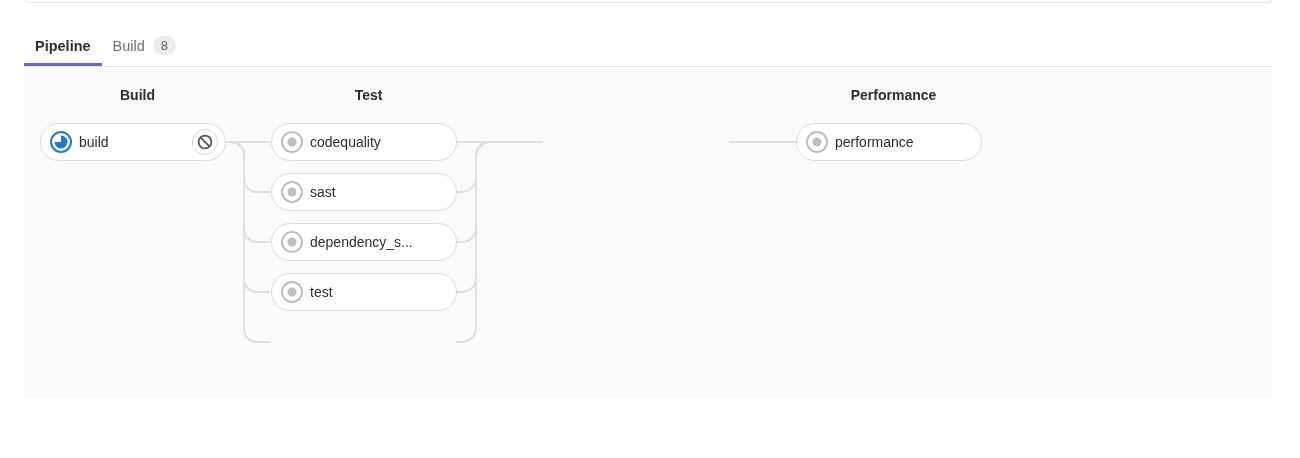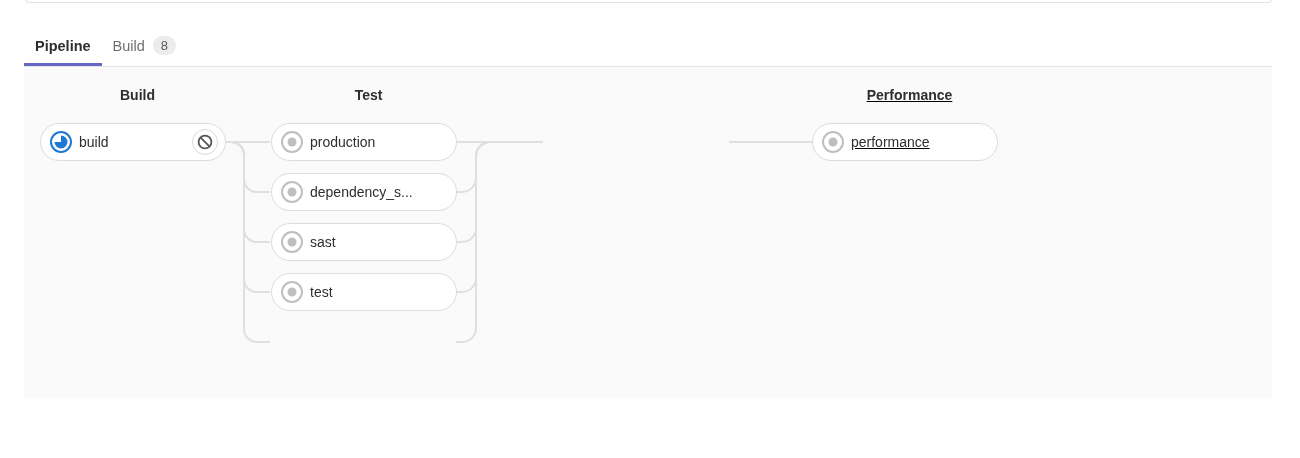--- a/index.html
+++ b/index.html
@@ -25,21 +25,21 @@
   .tab{height:38px;padding:0 11px;display:flex;align-items:center;gap:8px;
     font-size:14.5px;color:var(--text-muted);border-bottom:3px solid transparent;cursor:pointer;}
   .tab.active{color:var(--text-dark);font-weight:700;border-bottom-color:var(--accent);}
   .tab-badge{background:#ececec;color:#5c5c5c;font-size:13px;line-height:1;
     padding:3px 8px;border-radius:10px;font-weight:400;}
 
   
   .graph{position:absolute;left:24px;top:67px;width:1248px;height:331px;background:#fafafa;}
 
   .col{position:absolute;top:20px;width:186px;text-align:center;}
-  .col-build{left:16px;} .col-test{left:247px;} .col-production{left:519px;} .col-performance{left:788px;text-decoration:underline;}
+  .col-build{left:16px;} .col-test{left:247px;} .col-production{left:519px;} .col-performance{left:772px;}
   .stage-title{font-size:14px;font-weight:700;color:var(--text-dark);margin:0 0 17px 9px;height:19px;}
 
   .job{position:relative;width:186px;height:38px;margin-bottom:12px;background:#fff;
     border:1px solid #dcdcdc;border-radius:19px;display:flex;align-items:center;
     padding:0 9px;cursor:pointer;}
   .job-name{font-size:14px;color:var(--text-dark);margin-left:7px;white-space:nowrap;
     overflow:hidden;text-overflow:ellipsis;max-width:118px;}
   .st-icon{width:22px;height:22px;flex:0 0 22px;display:block;}
   .icon-running circle{stroke:var(--running);}
   .icon-running path{fill:var(--running);}
@@ -111,35 +111,35 @@
       </div>
     </div>
 
     <div class="col col-test">
       <div class="stage-title">Test</div>
       <div class="job">
         <svg class="st-icon icon-created" viewBox="0 0 22 22">
           <circle class="ring" cx="11" cy="11" r="10" fill="none" stroke-width="2"></circle>
           <circle class="dot" cx="11" cy="11" r="4.5"></circle>
         </svg>
-        <span class="job-name">production</span>
+        <span class="job-name">codequality</span>
+      </div>
+      <div class="job">
+        <svg class="st-icon icon-created" viewBox="0 0 22 22">
+          <circle class="ring" cx="11" cy="11" r="10" fill="none" stroke-width="2"></circle>
+          <circle class="dot" cx="11" cy="11" r="4.5"></circle>
+        </svg>
+        <span class="job-name">sast</span>
       </div>
       <div class="job">
         <svg class="st-icon icon-created" viewBox="0 0 22 22">
           <circle class="ring" cx="11" cy="11" r="10" fill="none" stroke-width="2"></circle>
           <circle class="dot" cx="11" cy="11" r="4.5"></circle>
         </svg>
         <span class="job-name">dependency_s...</span>
-      </div>
-      <div class="job">
-        <svg class="st-icon icon-created" viewBox="0 0 22 22">
-          <circle class="ring" cx="11" cy="11" r="10" fill="none" stroke-width="2"></circle>
-          <circle class="dot" cx="11" cy="11" r="4.5"></circle>
-        </svg>
-        <span class="job-name">sast</span>
       </div>
       <div class="job">
         <svg class="st-icon icon-created" viewBox="0 0 22 22">
           <circle class="ring" cx="11" cy="11" r="10" fill="none" stroke-width="2"></circle>
           <circle class="dot" cx="11" cy="11" r="4.5"></circle>
         </svg>
         <span class="job-name">test</span>
       </div>
     </div>
 

